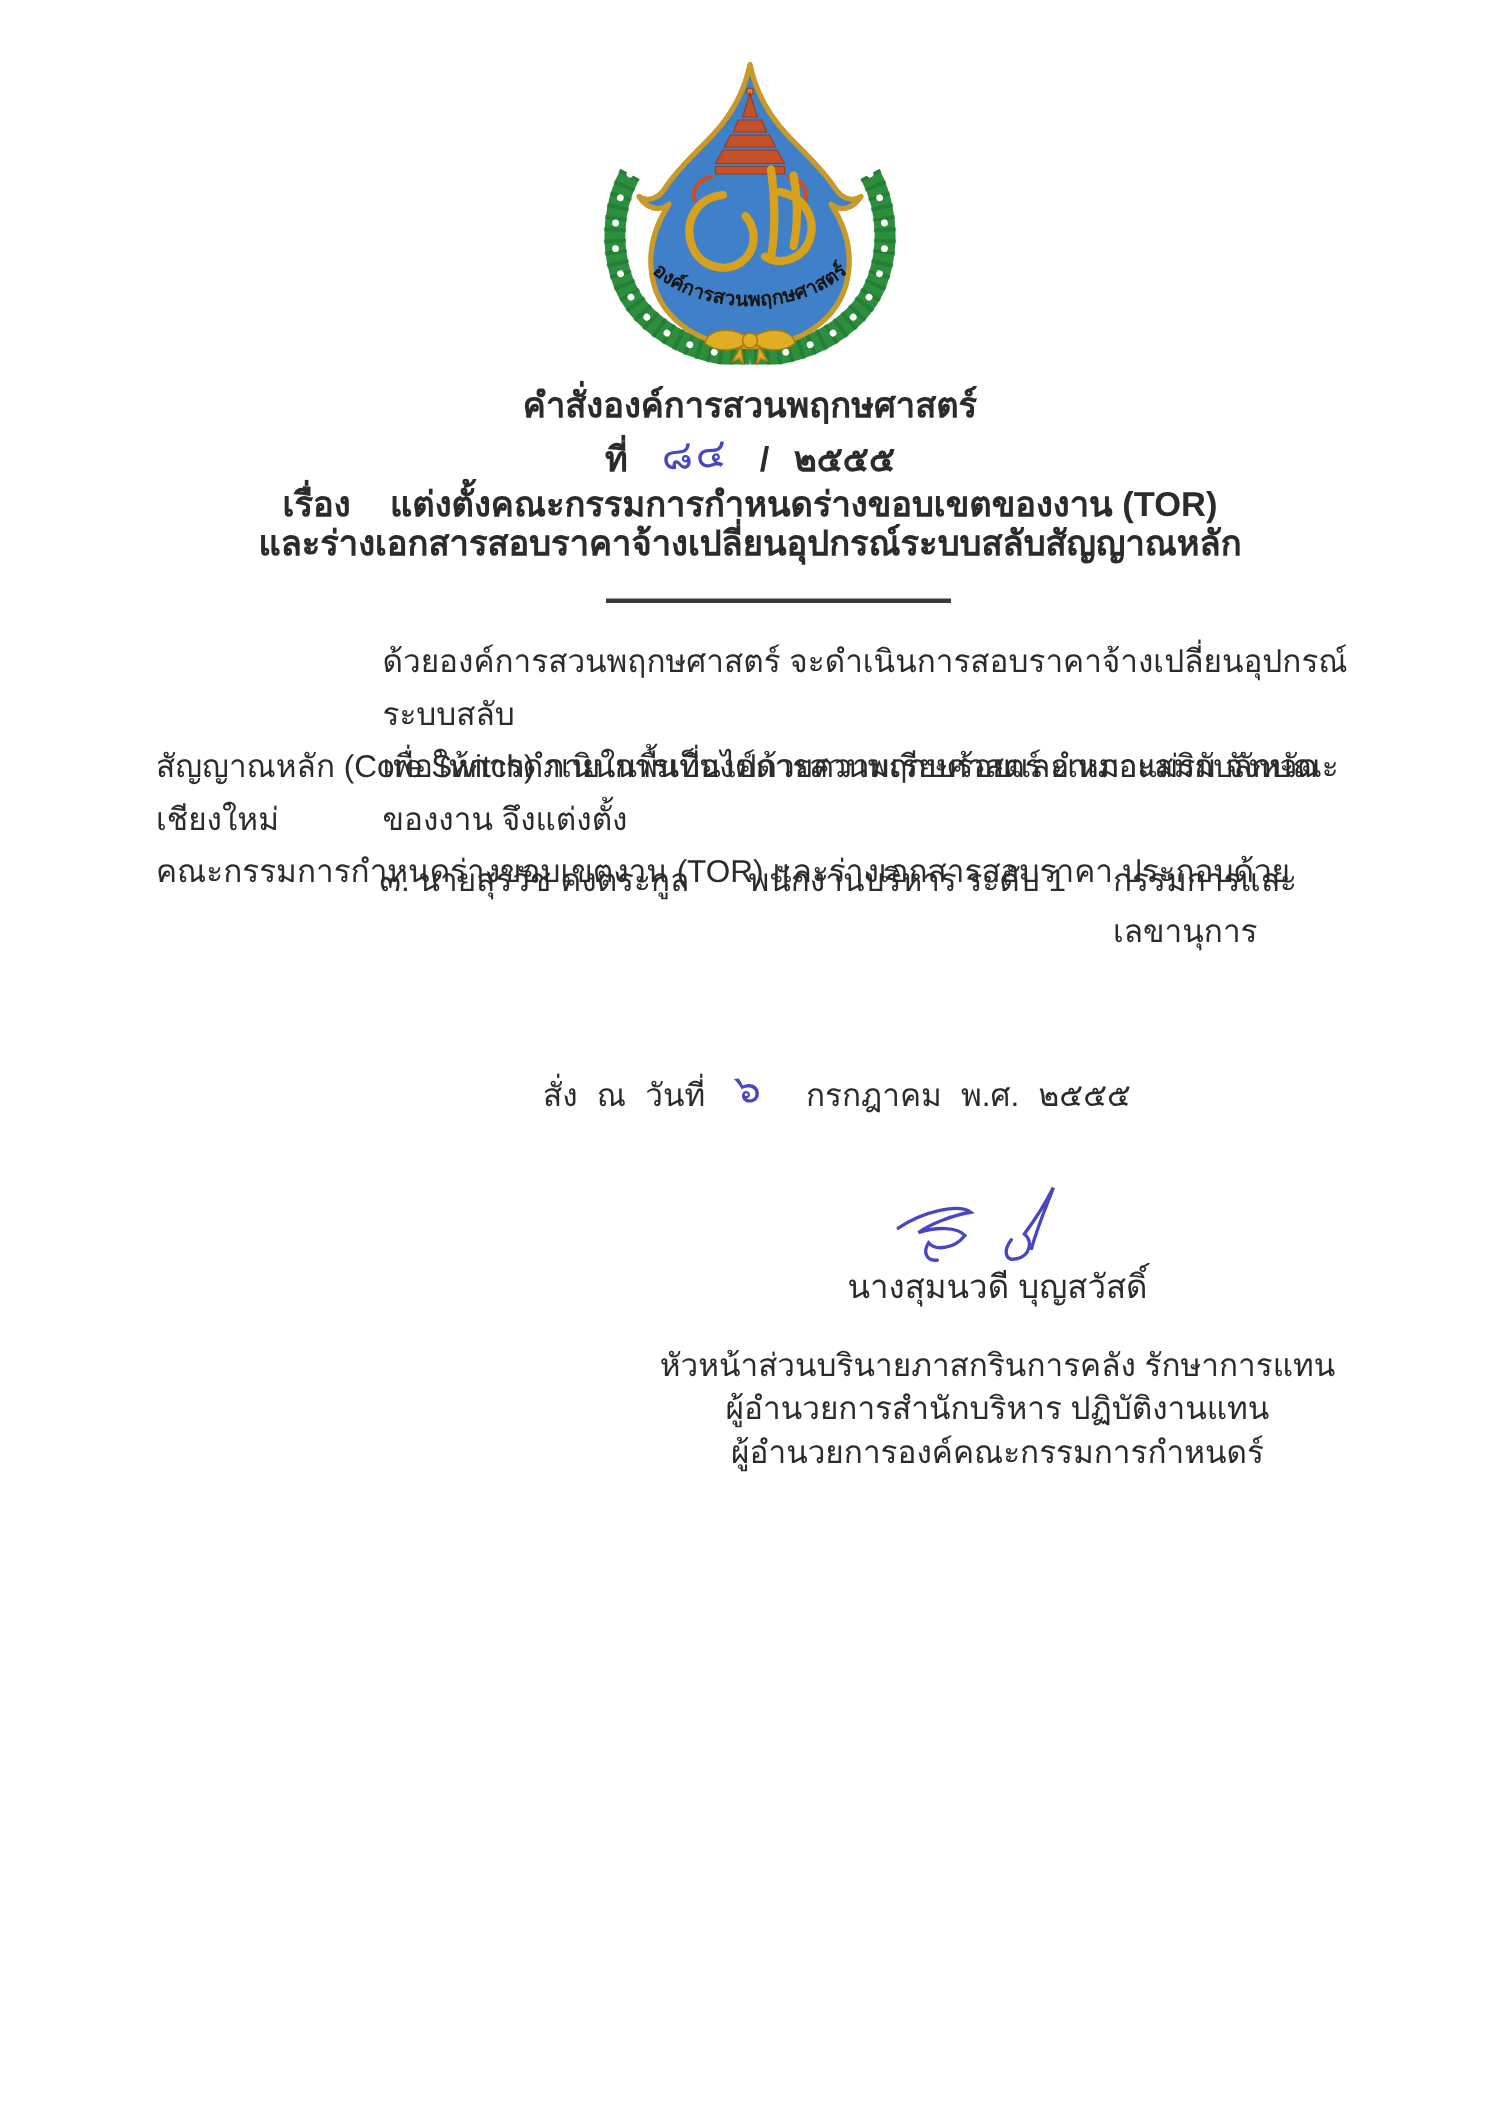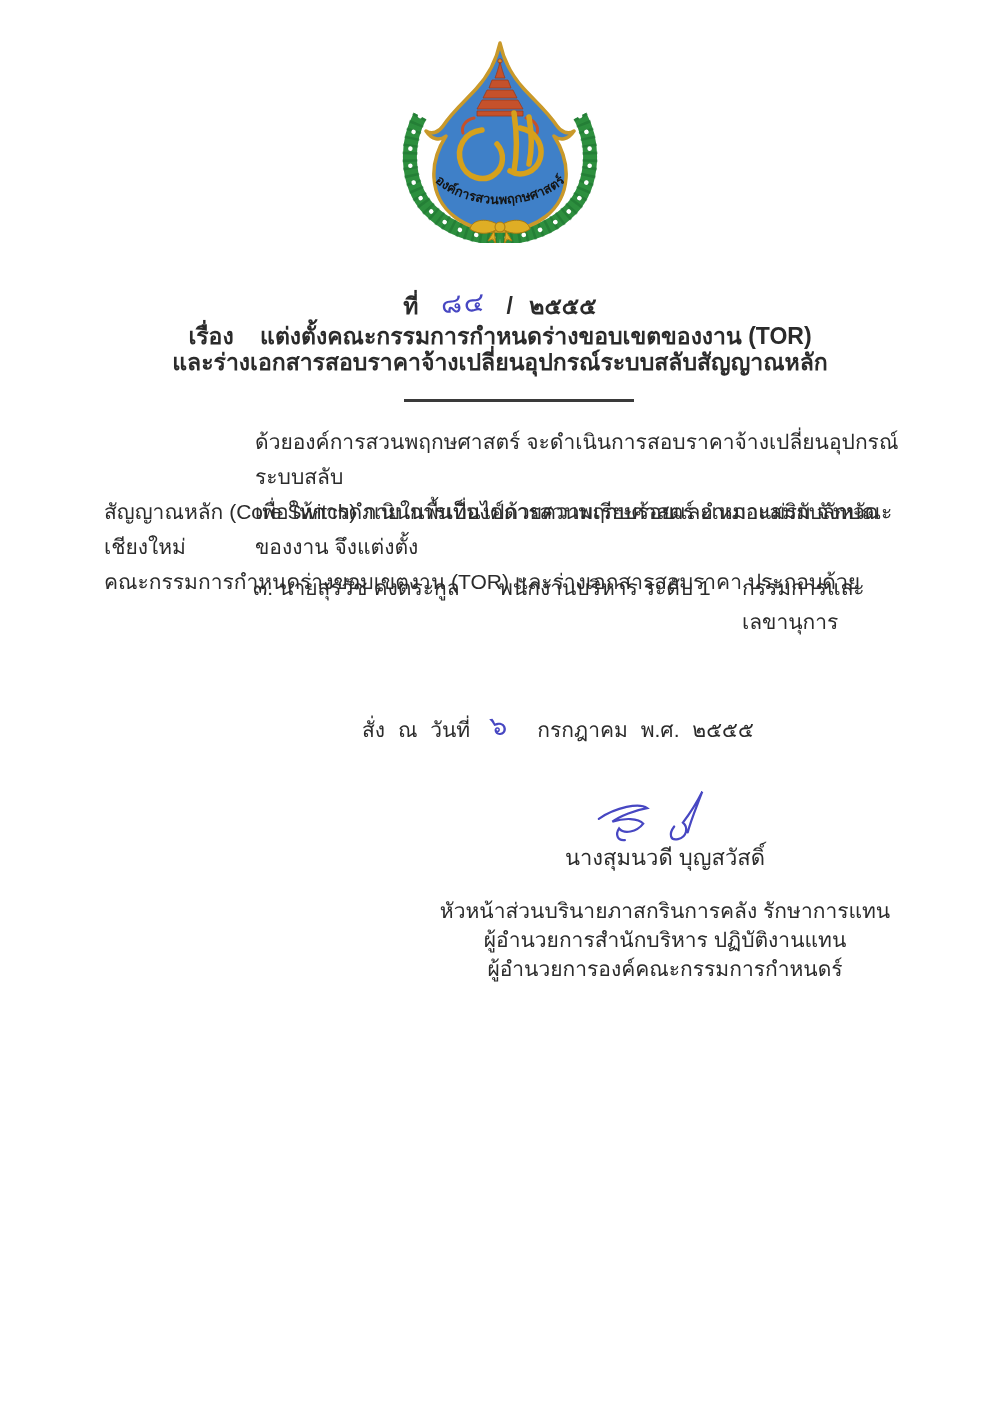--- a/index.html
+++ b/index.html
@@ -89,20 +89,21 @@
 
     <g fill="#dfae25" stroke="#a87a12" stroke-width="1">
       <path d="M110,188 c-12,-9 -28,-7 -30,3 c10,7 24,5 30,-3 z"></path>
       <path d="M110,188 c12,-9 28,-7 30,3 c-10,7 -24,5 -30,-3 z"></path>
       <circle cx="110" cy="189" r="5"></circle>
       <path d="M104,193 l-6,10 5,-2 3,6 z"></path>
       <path d="M116,193 l6,10 -5,-2 -3,6 z"></path>
     </g>
   </svg>
 
+  <div class="hline h-org">คำสั่งองค์การสวนพฤกษศาสตร์</div>
 
   <div class="hline h-number">
     <span>ที่</span>
     <span class="hand-ink doc-no">๘๔</span>
     <span class="sep">/</span>
     <span>๒๕๕๕</span>
   </div>
 
   <div class="hline h-subj1">
     <span class="subj-label">เรื่อง</span>

